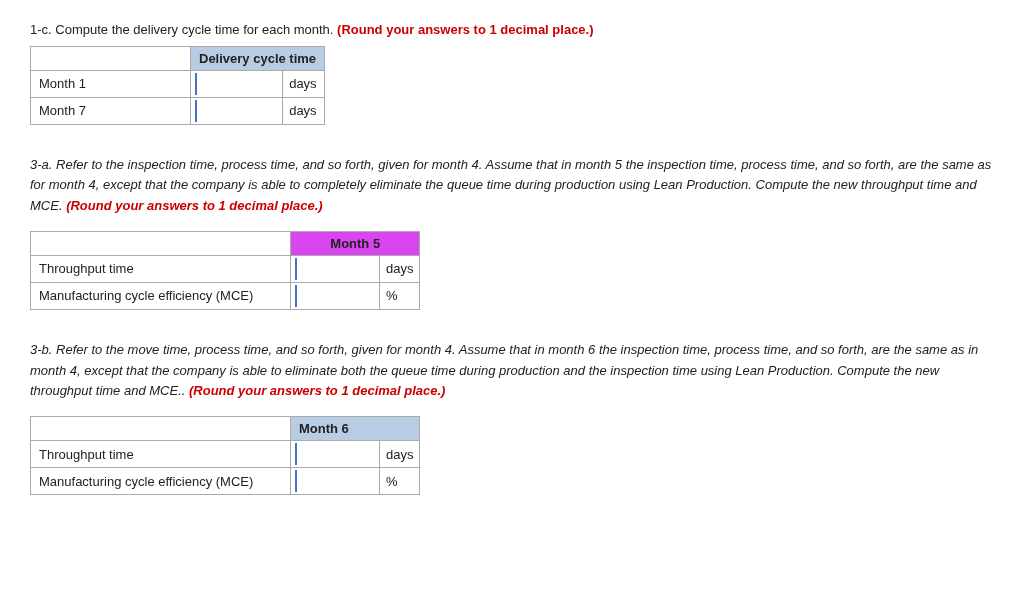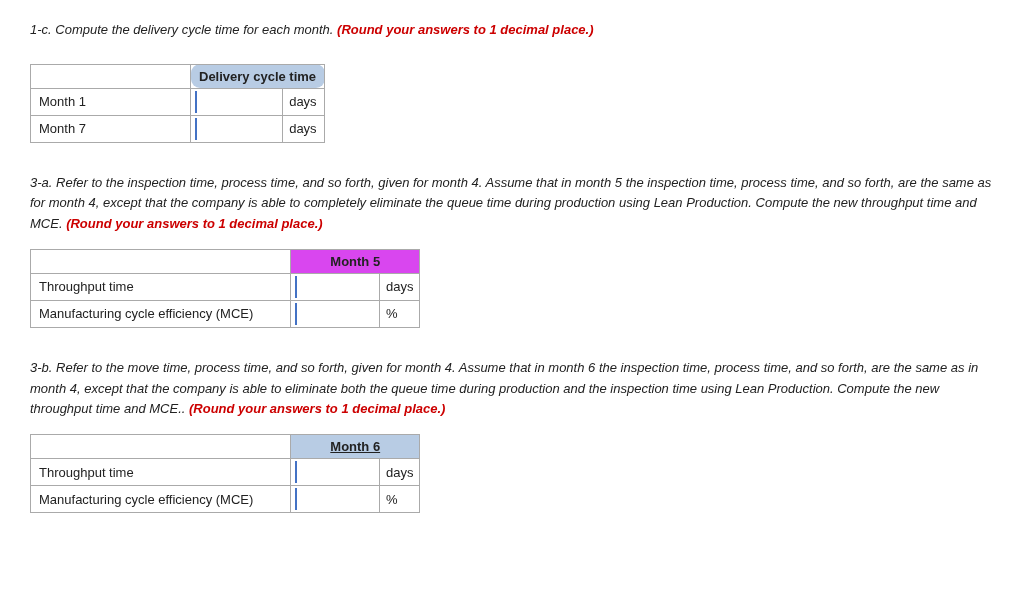--- a/index.html
+++ b/index.html
@@ -6,23 +6,22 @@
     body {
       font-family: Arial, sans-serif;
       font-size: 13px;
       color: #222;
       background: #fff;
       padding: 20px 30px;
       width: 1024px;
       min-height: 591px;
     }
     .instruction {
-      margin-bottom: 24px;
+      margin-bottom: 6px;
       line-height: 1.5;
-      font-style: italic;
     }
     .highlight-red {
       color: #cc0000;
       font-weight: bold;
     }
     .table-wrapper {
       margin-bottom: 20px;
     }
     table {
       border-collapse: collapse;
@@ -83,21 +82,21 @@
 
 <div class="instruction">
   <span>1-c. Compute the delivery cycle time for each month. </span><span class="highlight-red">(Round your answers to 1 decimal place.)</span>
 </div>
 
 <div class="table-wrapper section-gap">
   <table>
     <thead>
       <tr>
         <th style="background:#fff; border:1px solid #aaa;"></th>
-        <th colspan="2" style="text-align:right;border-radius:9px;">Delivery cycle time</th>
+        <th colspan="2" style="text-align:right;">Delivery cycle time</th>
       </tr>
     </thead>
     <tbody id="section1c-tbody">
     <tr>
     <td class="row-label">Month 1</td>
     <td class="input-td" style="border-right:none; padding:2px 4px;">
       <input type="text" class="input-field" value="" style="">
     </td>
     <td class="unit-td" style="border-left:none; border:1px solid #aaa; padding:3px 6px;">days</td>
   </tr>
@@ -145,21 +144,21 @@
 
 <div class="section-text">
   <span>3-b. Refer to the move time, process time, and so forth, given for month 4. Assume that in month 6 the inspection time, process time, and so forth, are the same as in month 4, except that the company is able to eliminate both the queue time during production and the inspection time using Lean Production. Compute the new throughput time and MCE.. </span><span class="highlight-red">(Round your answers to 1 decimal place.)</span>
 </div>
 
 <div class="table-wrapper">
   <table>
     <thead>
       <tr>
         <th style="background:#fff; border:1px solid #aaa; min-width:260px;"></th>
-        <th colspan="2" class="month6-header" style="text-align:center;text-decoration:underline;">Month 6</th>
+        <th colspan="2" class="month6-header" style="text-align:left;">Month 6</th>
       </tr>
     </thead>
     <tbody id="section3b-tbody">
     <tr>
     <td class="row-label" style="min-width:260px;">Throughput time</td>
     <td class="input-td" style="border-right:none; padding:2px 4px;">
       <input type="text" class="input-field" value="" style="">
     </td>
     <td class="unit-td" style="border-left:none; border:1px solid #aaa; padding:3px 6px;">days</td>
   </tr>

